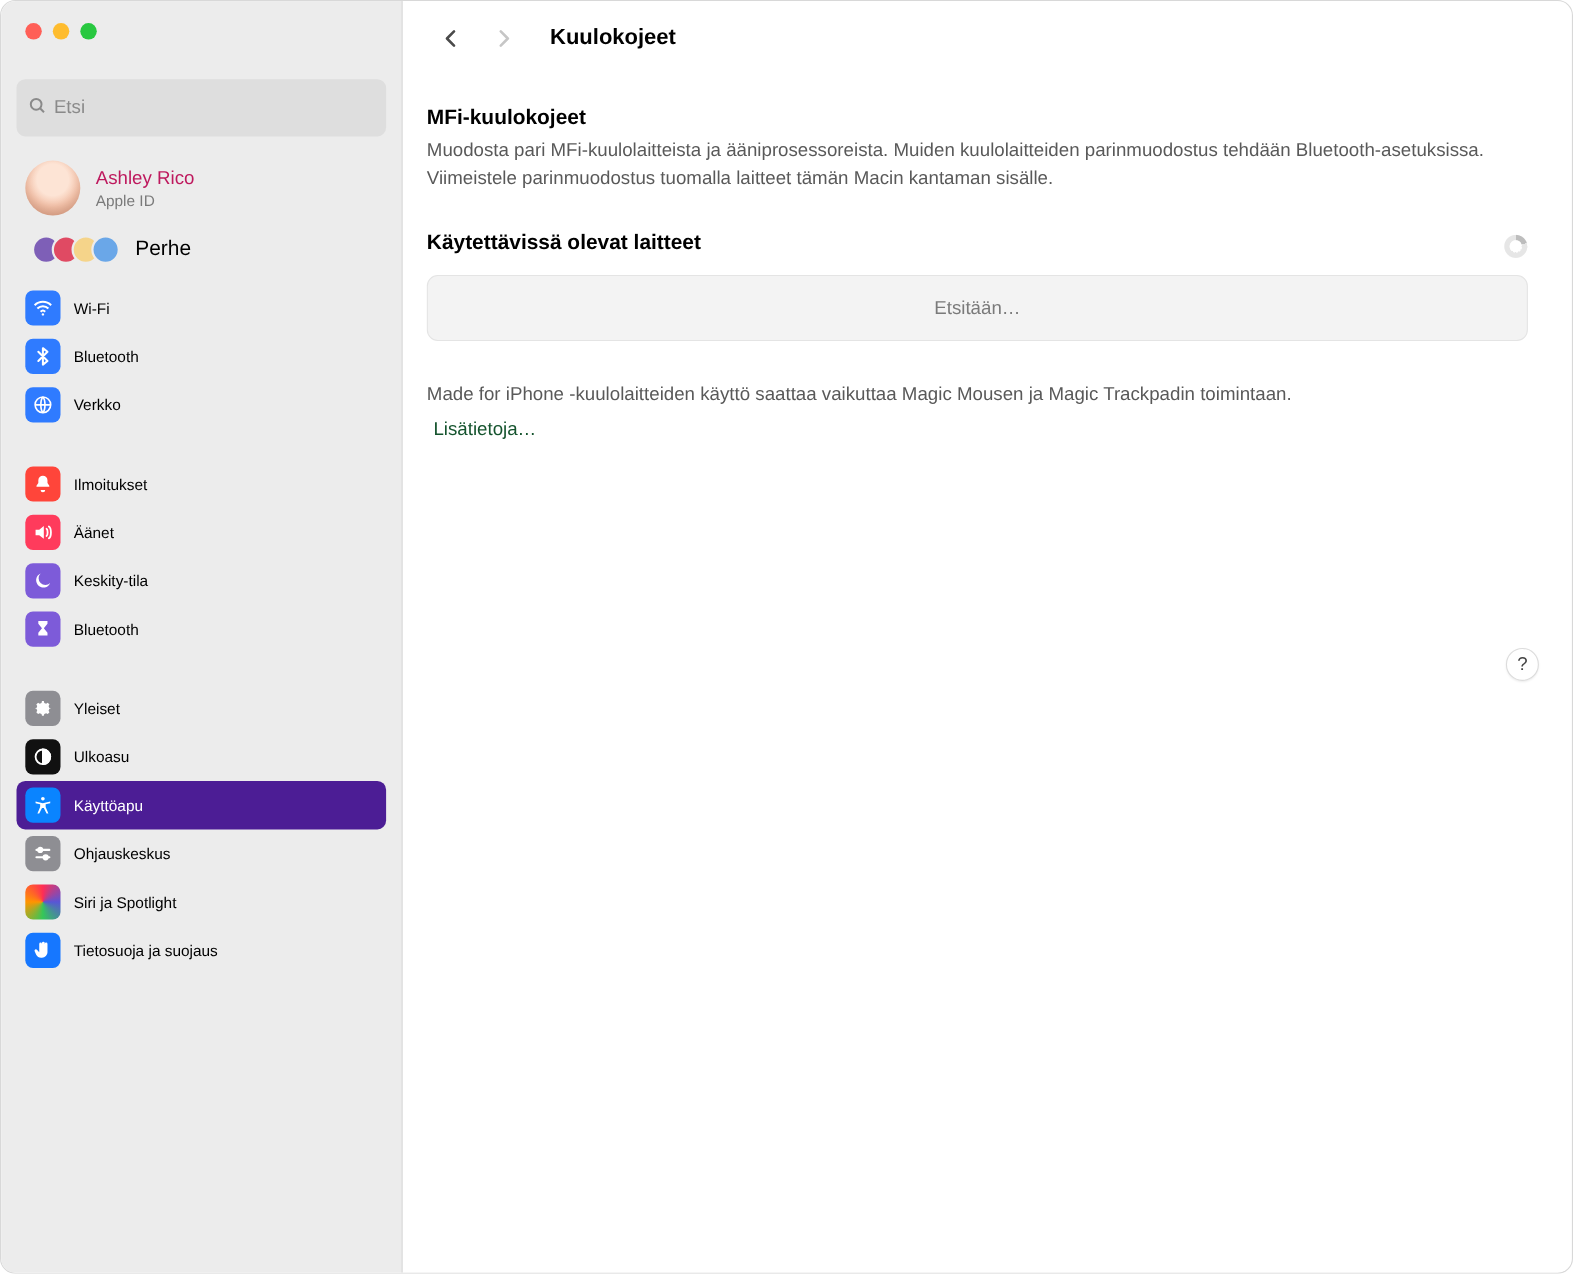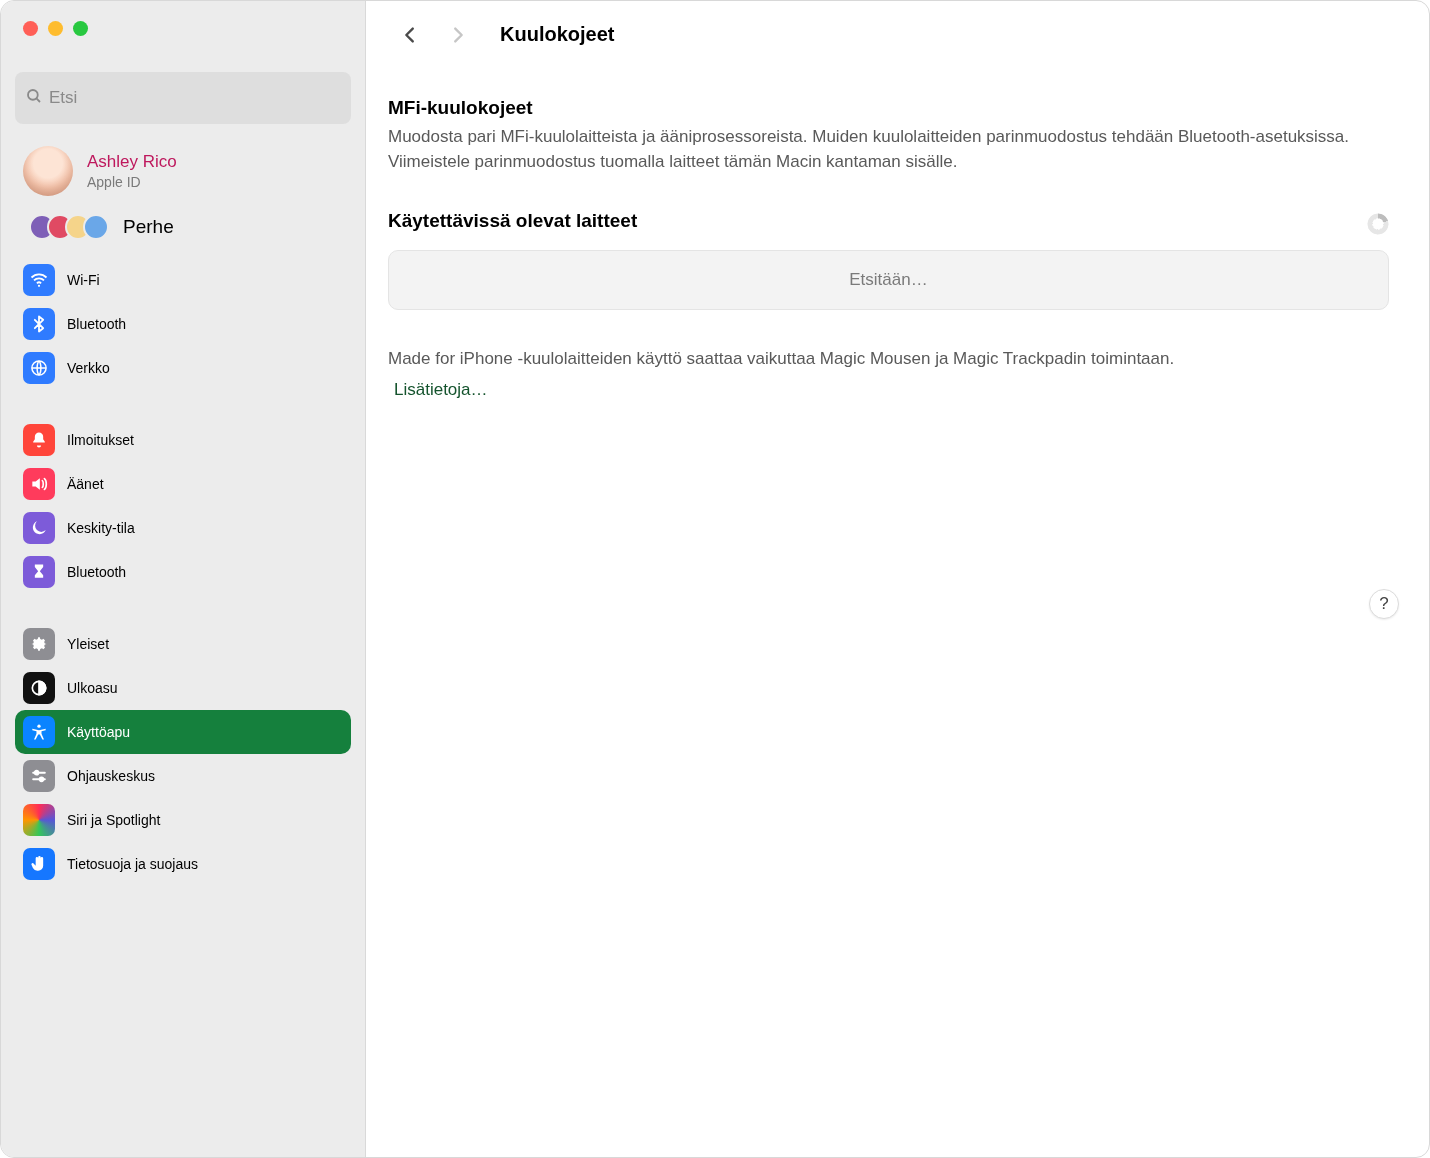--- a/index.html
+++ b/index.html
@@ -18,21 +18,21 @@
 .account-text .name{font-size:17px;color:#be185d;} .account-text .sub{font-size:14px;color:#7a7a7a;margin-top:2px;}
 .family-row{display:flex;align-items:center;gap:14px;padding:6px 18px 12px 28px;}
 .family-avs{display:flex;}
 .fa{width:26px;height:26px;border-radius:50%;border:2px solid #ececec;margin-left:-8px;}
 .fa:first-child{margin-left:0;}
 .fa1{background:#7e5fb7;} .fa2{background:#e04a63;} .fa3{background:#f5d48a;} .fa4{background:#6aa7e8;}
 .family-label{font-size:19px;}
 .section{padding:6px 14px;}
 .section + .section{margin-top:16px;}
 .item{display:flex;align-items:center;gap:12px;padding:6px 8px;border-radius:8px;cursor:default;}
-.item.selected{background:#15803d;color:#fff;border-radius:10px;}
+.item.selected{background:#4c1d95;color:#fff;}
 .item .label{font-size:14px;}
 .icon{width:32px;height:32px;border-radius:7px;display:flex;align-items:center;justify-content:center;flex:0 0 32px;}
 .icon svg{width:20px;height:20px;}
 .ic-blue{background:#2f7bff;} .ic-pink{background:#ff3b5c;} .ic-red{background:#ff453a;} .ic-purple{background:#7d5bd9;}
 .ic-gray{background:#8e8e93;} .ic-black{background:#111;} .ic-blue2{background:#0a84ff;} .ic-hand{background:#1677ff;}
 .content{flex:1;display:flex;flex-direction:column;}
 .header{height:68px;display:flex;align-items:center;gap:20px;padding:0 30px;border-bottom:1px solid transparent;}
 .nav-btn{width:28px;height:28px;display:flex;align-items:center;justify-content:center;color:#4a4a4a;}
 .nav-btn.disabled{color:#c6c6c6;}
 .title{font-size:20px;font-weight:700;margin-left:8px;}

